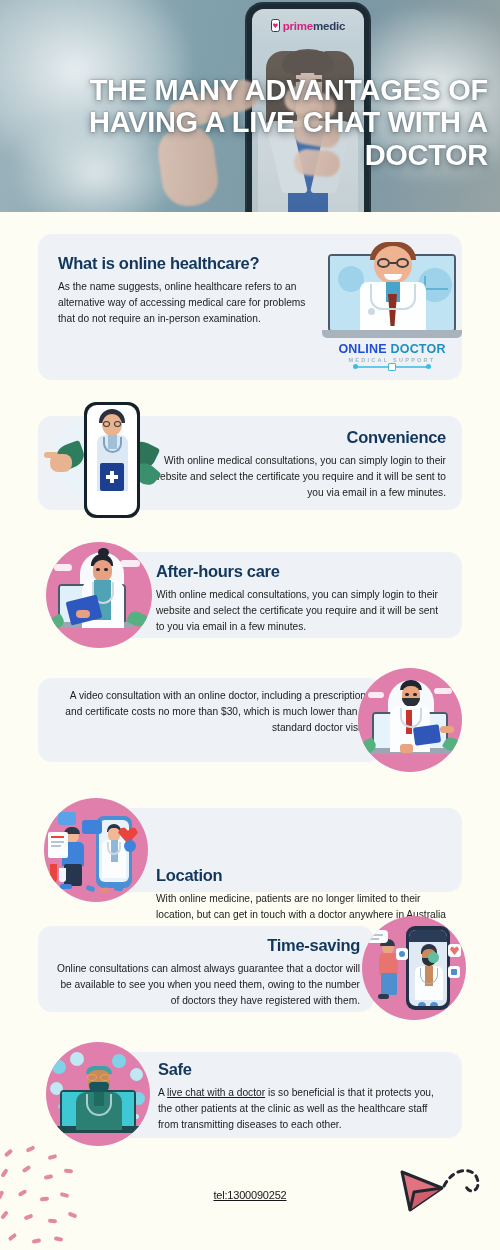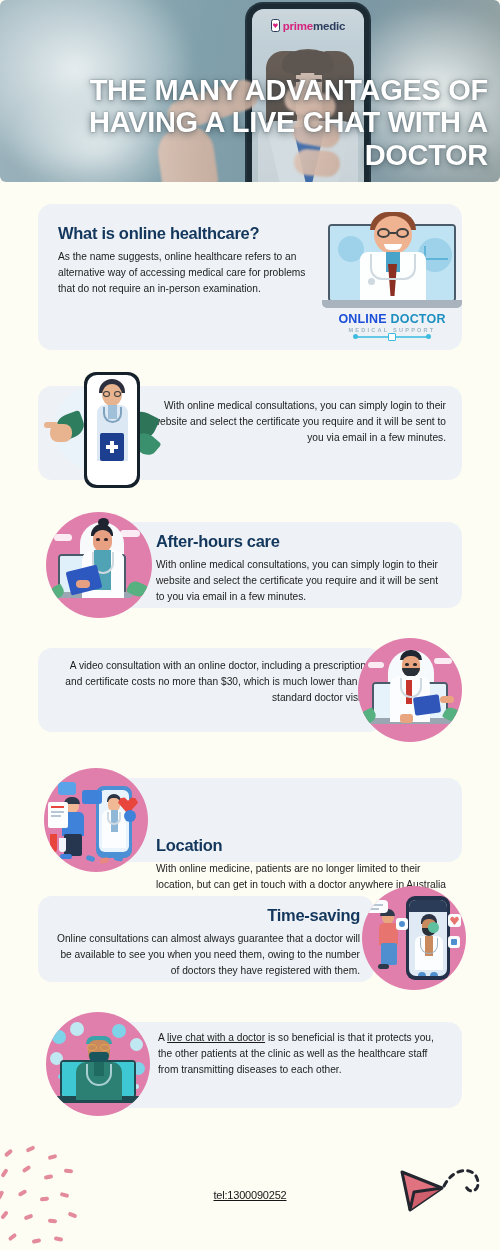--- a/index.html
+++ b/index.html
@@ -7,24 +7,23 @@
   body {
     font-family:"Liberation Sans", sans-serif;
     background:#fdfdf4;
     position:relative;
     overflow:hidden;
   }
 
   
   .header {
     position:relative;
-    width:500px; height:182px;
+    width:500px; height:212px;
     background:linear-gradient(100deg,#9db4bd 0%,#80a0ab 40%,#7c98a4 70%,#96a3a4 100%);
     overflow:hidden;
-    border-radius:6px;
   }
   .hdr-blur-a {
     position:absolute; left:-40px; top:-30px; width:230px; height:200px;
     background:radial-gradient(ellipse at 50% 50%, #e8eef0 0%, rgba(226,236,238,.35) 55%, rgba(226,236,238,0) 75%);
     filter:blur(6px);
   }
   .hdr-blur-b {
     position:absolute; right:-30px; top:10px; width:190px; height:170px;
     background:radial-gradient(ellipse at 50% 50%, #eef2f1 0%, rgba(235,240,239,.30) 55%, rgba(235,240,239,0) 78%);
     filter:blur(6px);
@@ -272,20 +271,21 @@
         <div class="od-line">
             <span class="od-sq"></span>
           </div>
       </div>
     </div>
   </div>
 
   <div class="row">
     <div class="card" style="left:38px; top:190px; width:424px; height:94px;"></div>
     <div class="card-txt r-align" style="left:150px; top:202px; width:296px;">
+      <div class="h2">Convenience</div>
       <div class="body">With online medical consultations, you can simply login to their website and select the certificate you require and it will be sent to you via email in a few minutes.</div>
     </div>
 
     <div style="position:absolute; left:44px; top:176px; width:120px; height:122px;">
       <div style="position:absolute; left:10px; top:14px; width:92px; height:84px; border-radius:44px; background:#eaf2fa;"></div>
       <div class="leaf" style="left:12px; top:42px; width:28px; height:24px; background:#2f7d5f; transform:rotate(-20deg);"></div>
       <div class="leaf" style="left:84px; top:40px; width:28px; height:26px; background:#2d7458; transform:rotate(26deg);"></div>
       <div class="leaf" style="left:90px; top:62px; width:24px; height:20px; background:#3a8f6c; transform:rotate(40deg);"></div>
 
       <div style="position:absolute; left:40px; top:0px; width:56px; height:116px; background:#14212b; border-radius:12px;"></div>
@@ -454,20 +454,21 @@
            clip-path:polygon(50% 100%,0 38%,12% 12%,33% 8%,50% 26%,67% 8%,88% 12%,100% 38%);"></div>
       <div style="position:absolute; left:86px; top:50px; width:12px; height:12px; background:#fbfdfe; border-radius:3px;"></div>
       <div style="position:absolute; left:89px; top:53px; width:6px; height:6px; background:#4f8fd0; border-radius:1px;"></div>
       <div style="position:absolute; left:66px; top:36px; width:11px; height:11px; background:#5fc0a0; border-radius:50%;"></div>
     </div>
   </div>
 
   <div class="row">
     <div class="card" style="left:110px; top:826px; width:352px; height:86px;"></div>
     <div class="card-txt" style="left:158px; top:834px; width:288px;">
+      <div class="h2">Safe</div>
       <div class="body"><span>A </span><a href="#" class="lnk">live chat with a doctor</a><span> is so beneficial is that it protects you, the other patients at the clinic as well as the healthcare staff from transmitting diseases to each other.</span></div>
     </div>
 
     <div class="circ" style="left:46px; top:816px; width:104px; height:104px;">
 
       <div style="position:absolute; left:6px; top:18px; width:14px; height:14px; border-radius:50%; background:#7fd3e8;"></div>
       <div style="position:absolute; left:24px; top:10px; width:14px; height:14px; border-radius:50%; background:#bfe8f2;"></div>
       <div style="position:absolute; left:66px; top:12px; width:14px; height:14px; border-radius:50%; background:#7fd3e8;"></div>
       <div style="position:absolute; left:84px; top:26px; width:13px; height:13px; border-radius:50%; background:#bfe8f2;"></div>
       <div style="position:absolute; left:4px; top:40px; width:13px; height:13px; border-radius:50%; background:#bfe8f2;"></div>

